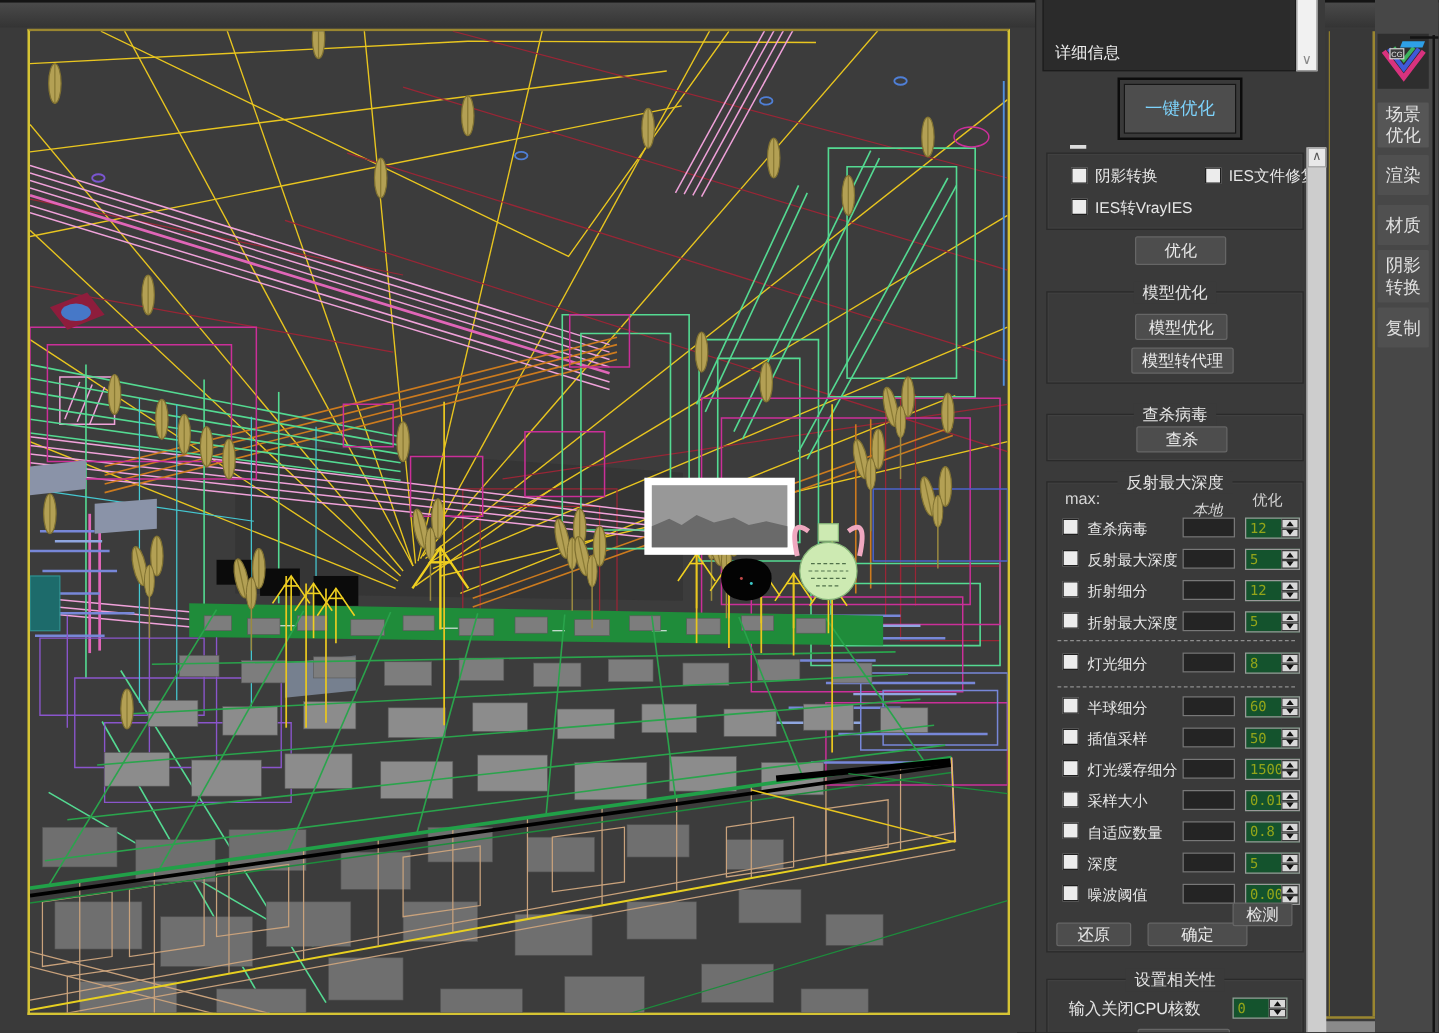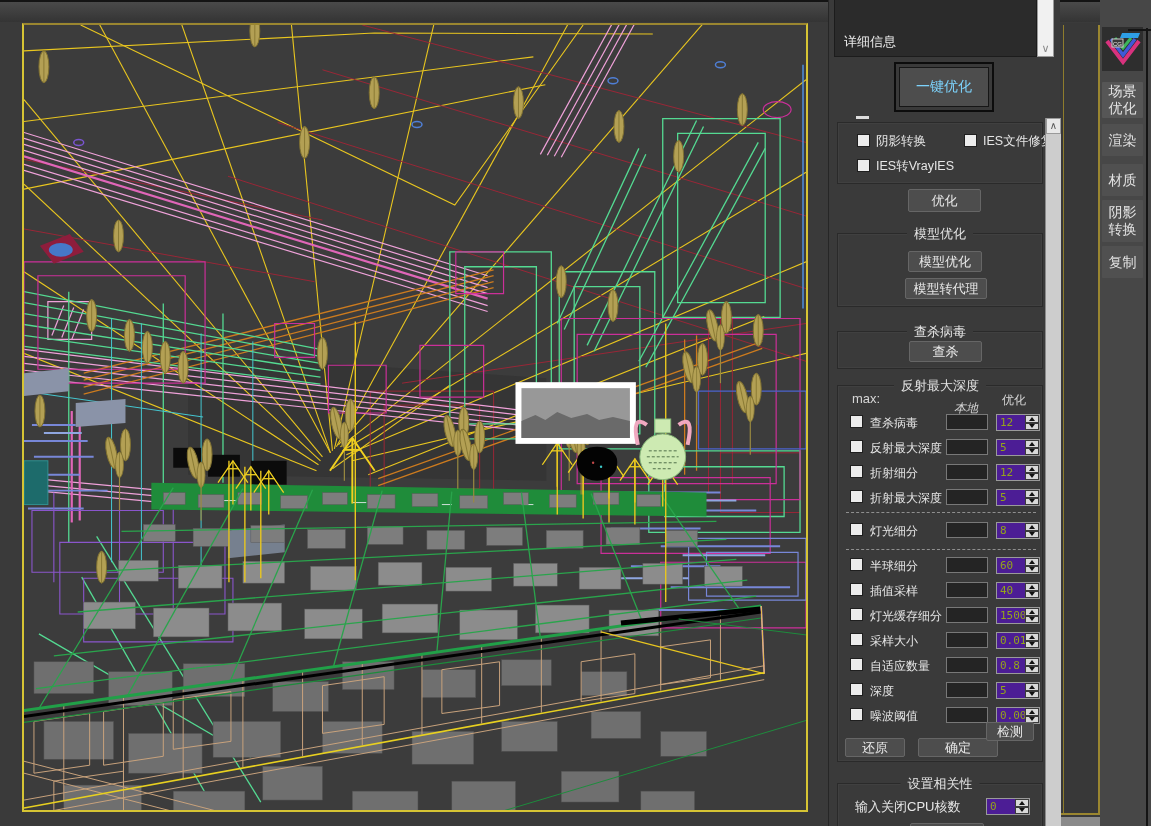--- a/index.html
+++ b/index.html
@@ -34,21 +34,21 @@
   .dash{position:absolute;left:18px;top:-7px;width:13px;height:3px;background:#dcdcdc;}
   .cb{position:absolute;width:13px;height:13px;background:#ececec;border:1px solid #1f1f1f;}
   .cb-lbl{position:absolute;font-size:12.5px;color:#e6e6e6;white-space:nowrap;}
   .mxbtn{position:absolute;background:#4d4d4d;border:1px solid #666;border-radius:2px;color:#e9e9e9;
          font-size:13px;display:flex;align-items:center;justify-content:center;}
   .hdr{position:absolute;font-size:12px;color:#d6d6d6;white-space:nowrap;}
   .prow{position:absolute;left:0;width:206px;height:17px;}
   .prow .cb{left:12px;top:1px;}
   .prow .cb-lbl{left:32px;top:1px;font-size:12px;}
   .linput{position:absolute;left:108px;top:0;width:42px;height:16px;background:#242424;border:1px solid #787878;}
-  .vfield{position:absolute;left:158px;top:0;width:44px;height:17px;background:#4c1d95;border:1px solid #9a9a9a;}
+  .vfield{position:absolute;left:158px;top:0;width:44px;height:17px;background:#14532d;border:1px solid #9a9a9a;}
   .vfield .val{position:absolute;left:3px;top:1px;font-family:"DejaVu Sans Mono",monospace;font-size:11px;color:#93a51a;}
   .spin{position:absolute;right:0;top:0;bottom:0;width:14px;display:flex;flex-direction:column;}
   .spin .sb{flex:1;background:#d8d8d8;border:1px solid #3a3a3a;position:relative;}
   .spin .sb i{position:absolute;left:50%;top:50%;transform:translate(-50%,-50%);width:0;height:0;
               border-left:3px solid transparent;border-right:3px solid transparent;}
   .spin .up i{border-bottom:4px solid #111;}
   .spin .dn i{border-top:4px solid #111;}
   .sep{position:absolute;left:8px;width:190px;border-top:1px dashed #8f8f8f;}
   
   .vscroll{position:absolute;left:216px;top:118px;width:16px;height:708px;background:#cdcdcd;border-left:1px solid #8a8a8a;}
@@ -639,21 +639,21 @@
                 <i></i>
               </div>
             </div>
         </div>
       </div>
       <div class="prow" style="top:196px;">
         <div class="cb"></div>
         <span class="cb-lbl">插值采样</span>
         <input class="linput" style="">
         <div class="vfield">
-          <span class="val">40</span>
+          <span class="val">50</span>
           <div class="spin">
               <div class="sb up">
                 <i></i>
               </div>
               <div class="sb dn">
                 <i></i>
               </div>
             </div>
         </div>
       </div>

